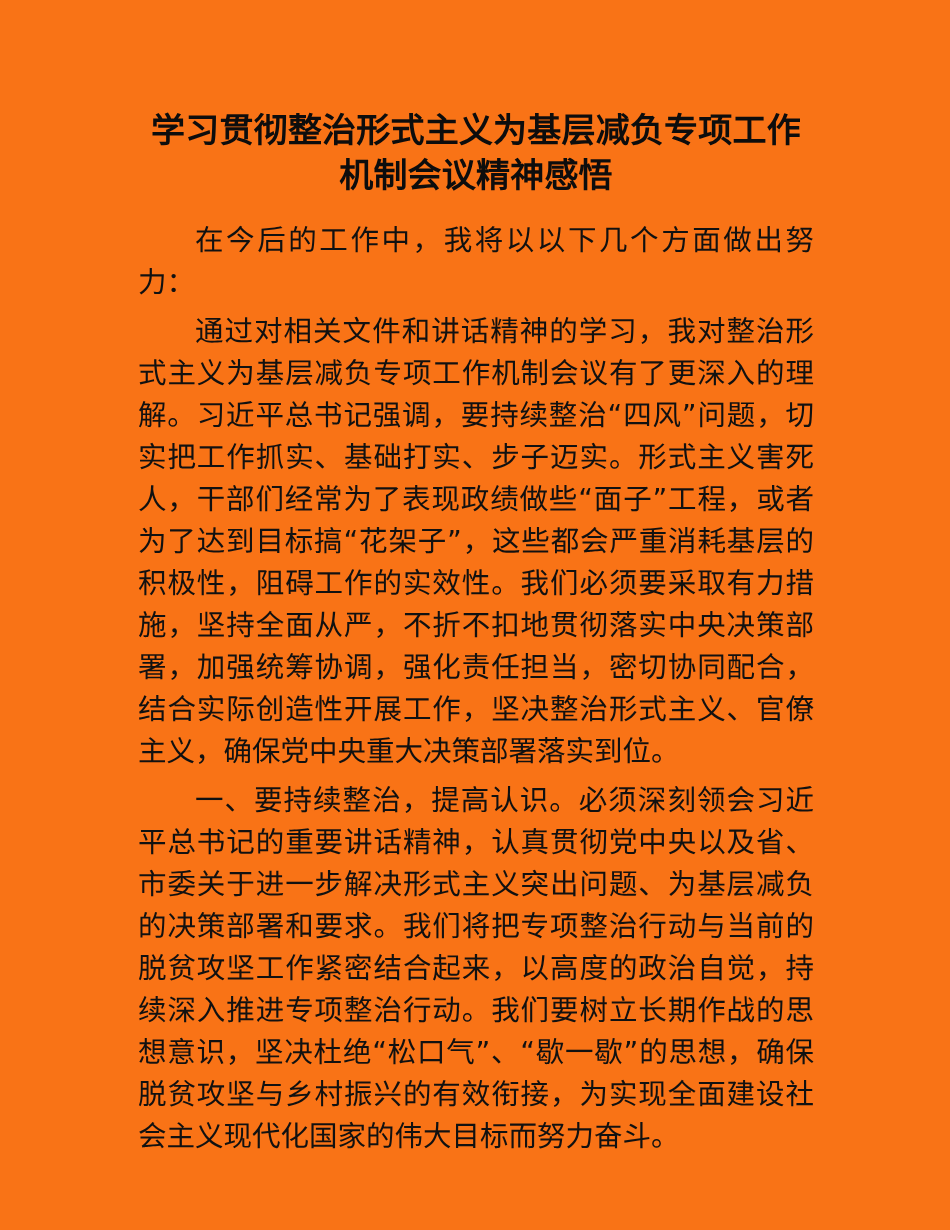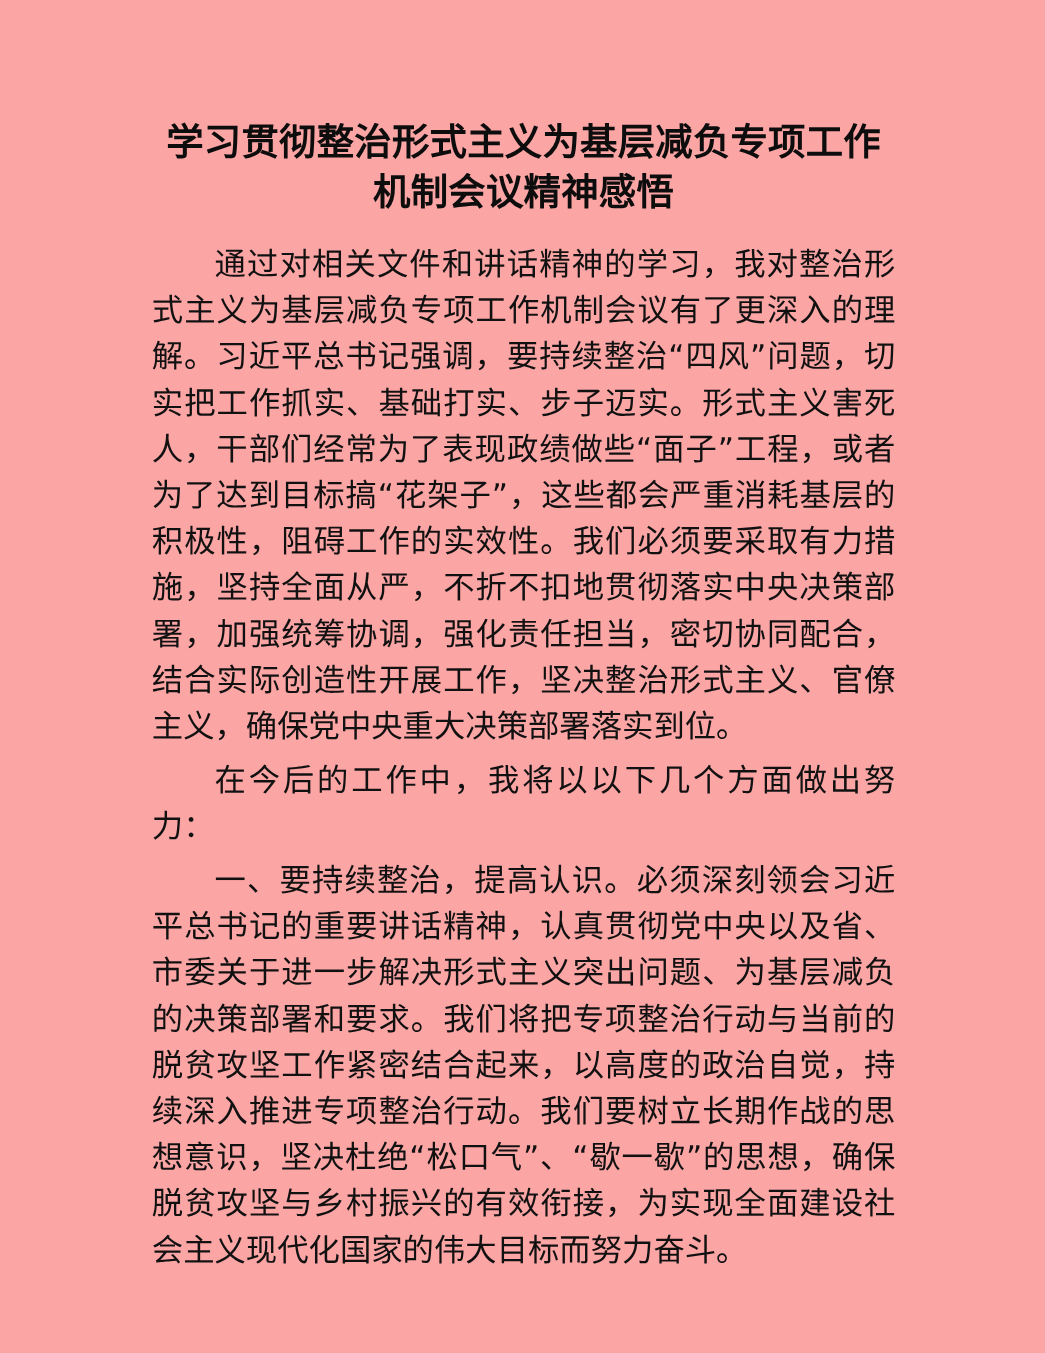--- a/index.html
+++ b/index.html
@@ -10,21 +10,21 @@
   }
   body {
     font-family: "DejaVu Sans", "Liberation Sans", sans-serif;
     color: #000000;
     -webkit-font-smoothing: antialiased;
   }
   .page {
     position: relative;
     width: 950px;
     height: 1230px;
-    background: #fca5a5;
+    background: #f97316;
     margin: 0 auto;
     overflow: hidden;
     box-sizing: border-box;
   }
   .content {
     position: absolute;
     left: 138px;
     top: 0;
     width: 676px;
   }
@@ -66,21 +66,21 @@
 </style>
 </head>
 <body>
 
 <div class="page">
   <div class="content">
 
     <h1 class="doc-title">学习贯彻整治形式主义为基层减负专项工作机制会议精神感悟</h1>
 
     <div class="body-block">
+      <p class="para tight-follow">在今后的工作中，我将以以下几个方面做出努力：</p>
+
       <p class="para">通过对相关文件和讲话精神的学习，我对整治形式主义为基层减负专项工作机制会议有了更深入的理解。习近平总书记强调，要持续整治“四风”问题，切实把工作抓实、基础打实、步子迈实。形式主义害死人，干部们经常为了表现政绩做些“面子”工程，或者为了达到目标搞“花架子”，这些都会严重消耗基层的积极性，阻碍工作的实效性。我们必须要采取有力措施，坚持全面从严，不折不扣地贯彻落实中央决策部署，加强统筹协调，强化责任担当，密切协同配合，结合实际创造性开展工作，坚决整治形式主义、官僚主义，确保党中央重大决策部署落实到位。</p>
-
-      <p class="para tight-follow">在今后的工作中，我将以以下几个方面做出努力：</p>
 
       <p class="para tight-follow">一、要持续整治，提高认识。必须深刻领会习近平总书记的重要讲话精神，认真贯彻党中央以及省、市委关于进一步解决形式主义突出问题、为基层减负的决策部署和要求。我们将把专项整治行动与当前的脱贫攻坚工作紧密结合起来，以高度的政治自觉，持续深入推进专项整治行动。我们要树立长期作战的思想意识，坚决杜绝“松口气”、“歇一歇”的思想，确保脱贫攻坚与乡村振兴的有效衔接，为实现全面建设社会主义现代化国家的伟大目标而努力奋斗。</p>
     </div>
 
   </div>
 </div>
 
 </body></html>

